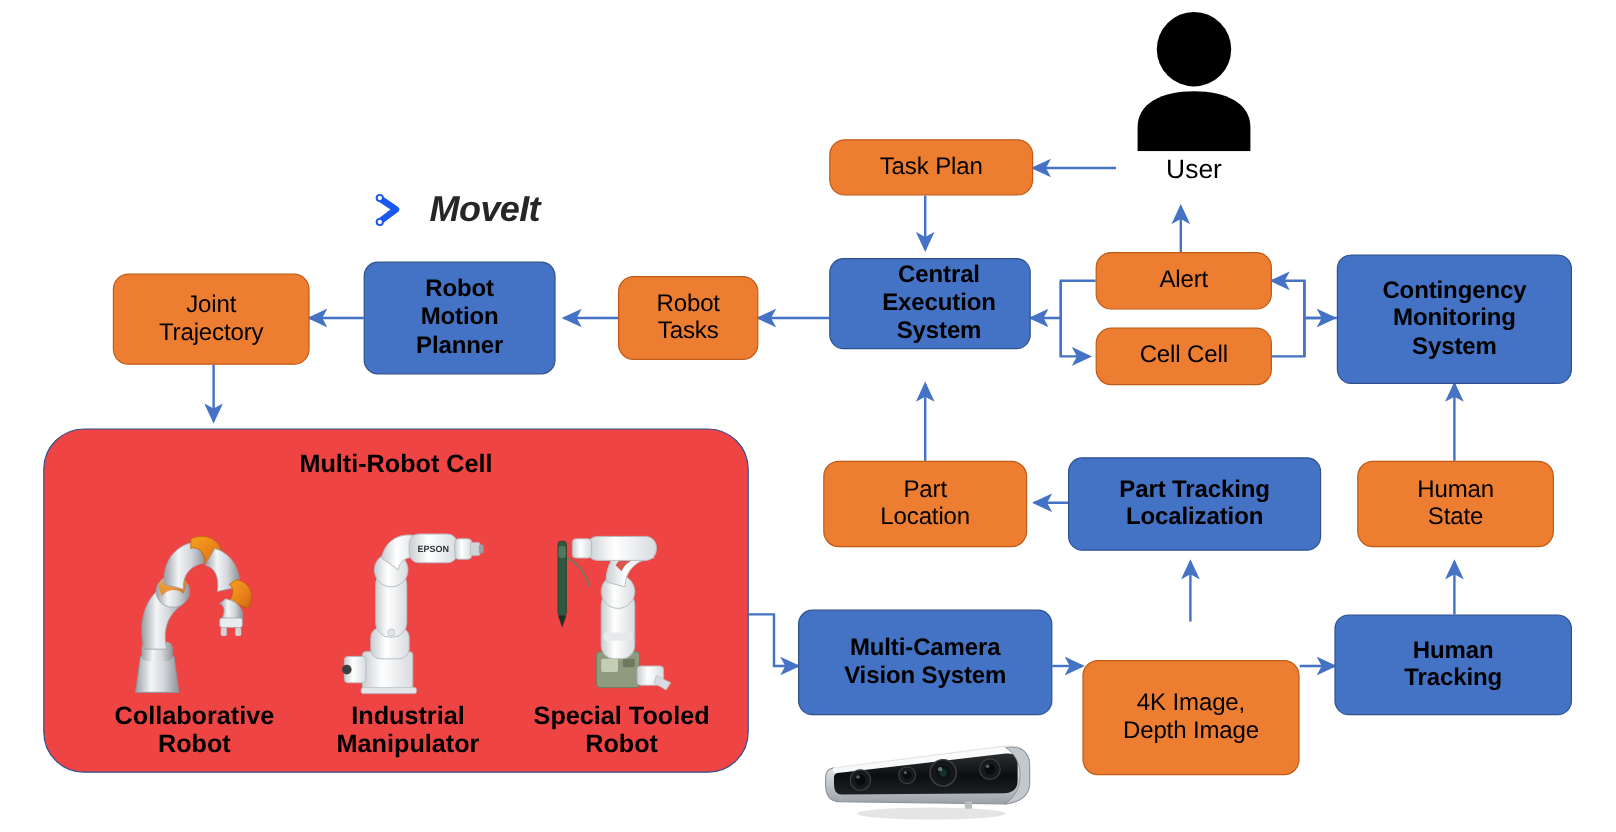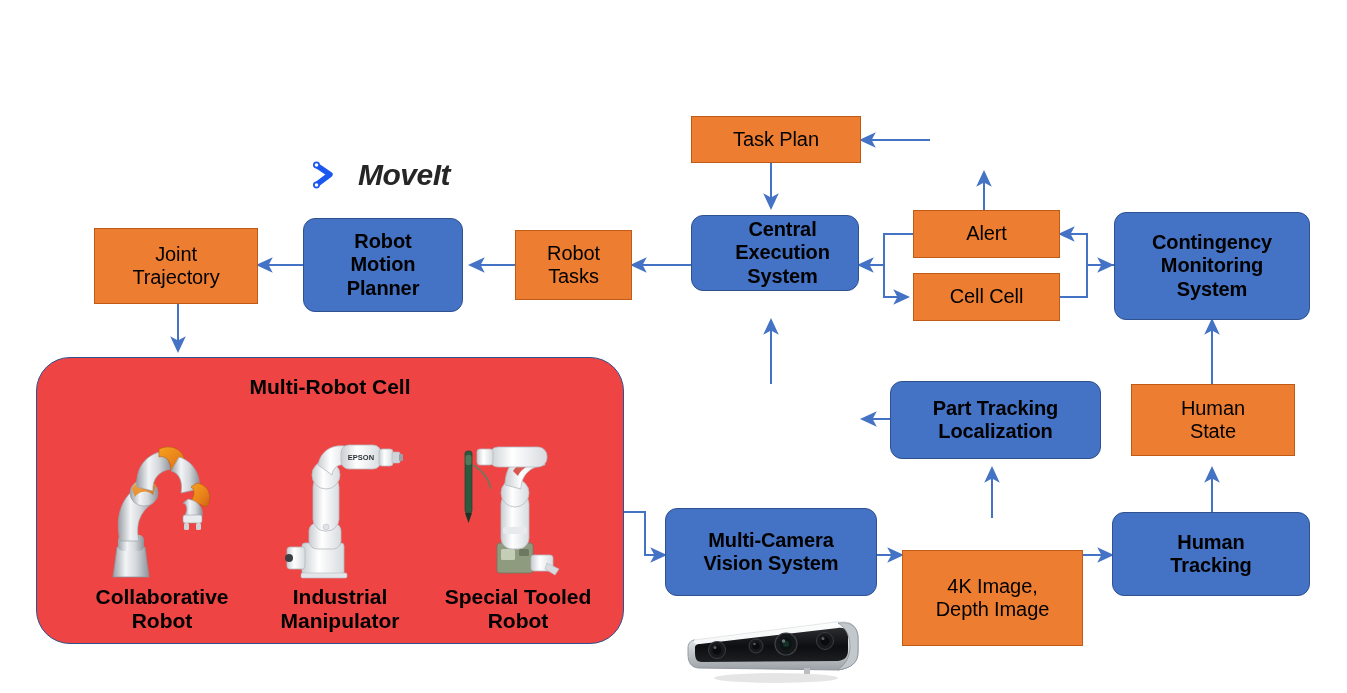--- a/index.html
+++ b/index.html
@@ -22,20 +22,21 @@
   .node {
     position: absolute;
     z-index: 3;
     display: flex;
     align-items: center;
     justify-content: center;
     text-align: center;
     line-height: 1.16;
     color: #000000;
     letter-spacing: -0.1px;
+    border-radius: 13px;
   }
   .node .lbl { display: block; width: 100%; padding: 0 4px; }
 
   .data-node {           
     background: #ED7D31;
     border: 1.6px solid #BF5B16;
     font-weight: 400;
     font-size: 20px;
   }
   .proc-node {           
@@ -179,20 +180,23 @@
   </div>
 
   <div class="node data-node" style="left:913px; top:273px; width:147px; height:48px;">
     <span class="lbl">Cell Cell</span>
   </div>
 
   <div class="node proc-node" style="left:1114px; top:212px; width:196px; height:108px;">
     <span class="lbl">Contingency<br>Monitoring<br>System</span>
   </div>
 
+  <div class="node data-node" style="left:686px; top:384px; width:170px; height:72px;">
+    <span class="lbl">Part<br>Location</span>
+  </div>
 
   <div class="node proc-node" style="left:890px; top:381px; width:211px; height:78px;">
     <span class="lbl">Part Tracking<br>Localization</span>
   </div>
 
   <div class="node data-node" style="left:1131px; top:384px; width:164px; height:72px;">
     <span class="lbl">Human<br>State</span>
   </div>
 
   <div class="node proc-node" style="left:665px; top:508px; width:212px; height:88px;">
@@ -309,20 +313,27 @@
         <rect x="22" y="20" width="7" height="62" rx="2.5" fill="#2f5840" stroke="#21402e" stroke-width="0.7"></rect>
         <rect x="22.5" y="24" width="6" height="10" rx="2" fill="#4d7a5c"></rect>
         <path d="M22,82 l3.5,10 3.5,-10 Z" fill="#1b3325"></path>
 
         <path d="M30,34 C40,40 46,48 48,58" fill="none" stroke="#6d7860" stroke-width="1.6"></path>
       </svg>
       <div class="robot-cap">Special Tooled<br>Robot</div>
     </div>
   </div>
 
+  <div id="user">
+    <svg width="110" height="118" viewBox="0 0 110 118">
+      <circle cx="55" cy="33" r="31" fill="#000000"></circle>
+      <path d="M8,118 L8,98 C8,78 28,68 55,68 C82,68 102,78 102,98 L102,118 Z" fill="#000000"></path>
+    </svg>
+    <div id="user-label">User</div>
+  </div>
 
   <div id="moveit">
     <svg width="28" height="30" viewBox="0 0 28 30">
       <path d="M5,5 L19,14.5 L5,25" fill="none" stroke="#1A56F0" stroke-width="5.4" stroke-linecap="round" stroke-linejoin="round"></path>
       <circle cx="5.5" cy="5" r="2.6" fill="#ffffff" stroke="#1A56F0" stroke-width="1.6"></circle>
       <circle cx="5.5" cy="25" r="2.6" fill="#ffffff" stroke="#1A56F0" stroke-width="1.6"></circle>
     </svg>
     <span id="moveit-word">MoveIt</span>
   </div>
 

